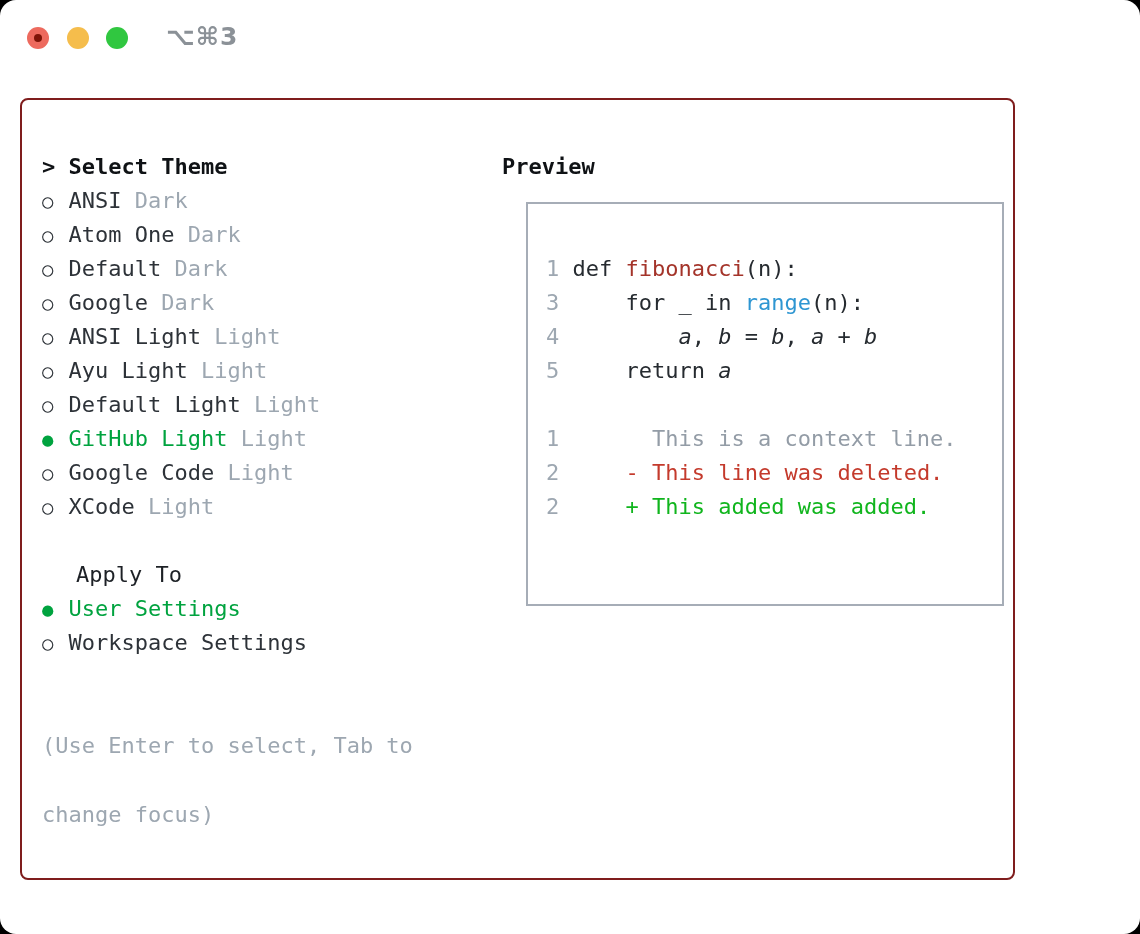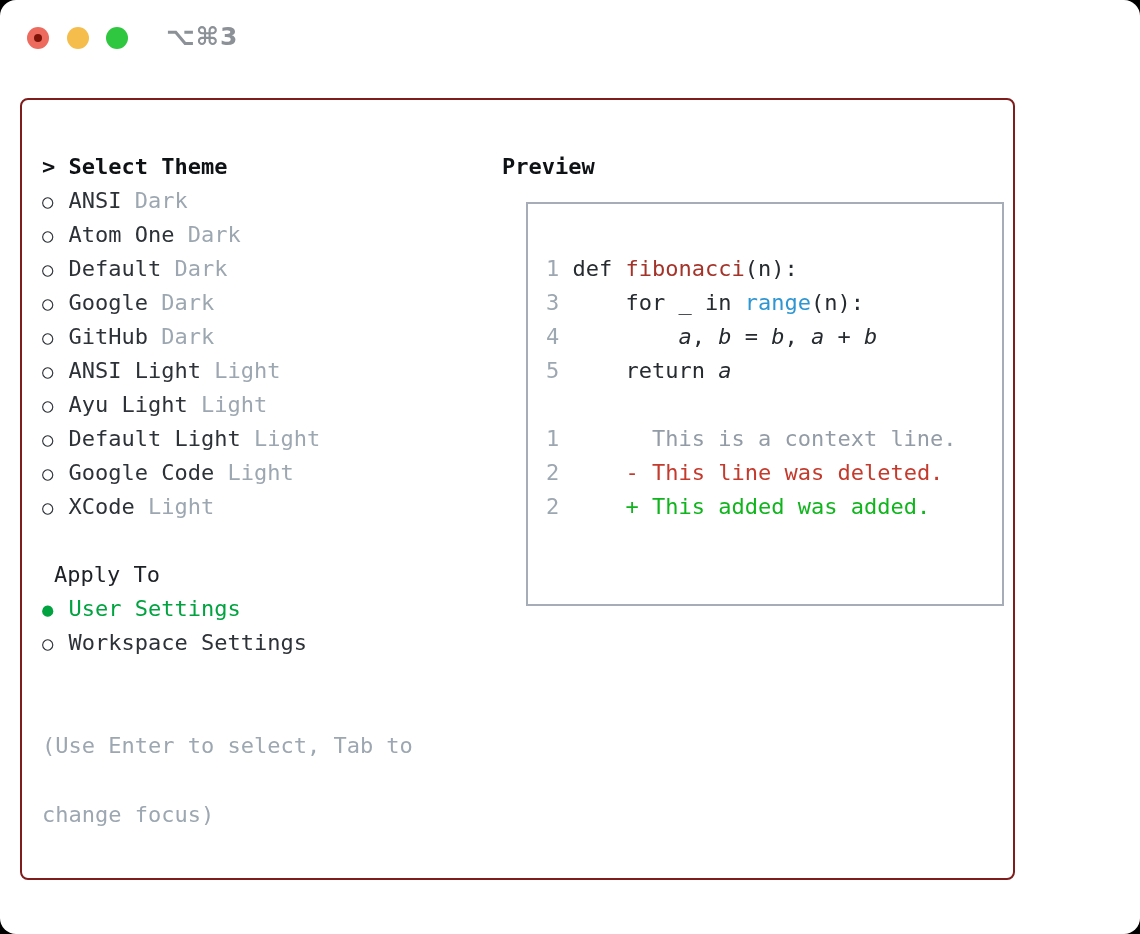--- a/index.html
+++ b/index.html
@@ -34,21 +34,21 @@
   
   .left-col{position:absolute;left:20px;top:50px;}
   .hdr{font-weight:700;color:#0f1215;}
   .marker{display:inline-block;width:26.5px;}
   .caret{font-weight:700;color:#0f1215;}
   .radio{font-size:19px;color:#2d3238;}
   .radio-sel{font-size:19px;color:#00a33f;}
   .tname{color:#2d3238;}
   .tname.sel{color:#00a33f;}
   .tvariant{color:#9da7b1;margin-left:13.25px;}
-  .apply-hdr{color:#1d2126;margin-left:12px;}
+  .apply-hdr{color:#1d2126;margin-left:34px;}
   .hint{color:#9da7b1;margin-top:35px;}
   
   .preview-title{position:absolute;left:480px;top:50px;}
   .pbox{
     position:absolute;left:504px;top:102px;
     width:474px;height:400px;
     border:2px solid #a6adb7;background:#fff;
   }
   .pcode{position:absolute;left:18px;top:48px;}
   .ln{color:#9da7b1;}
@@ -83,28 +83,28 @@
 
       <div class="row theme-row"><span class="marker radio">○</span><span class="tname">ANSI</span><span class="tvariant">Dark</span></div>
 
       <div class="row theme-row"><span class="marker radio">○</span><span class="tname">Atom One</span><span class="tvariant">Dark</span></div>
 
 
       <div class="row theme-row"><span class="marker radio">○</span><span class="tname">Default</span><span class="tvariant">Dark</span></div>
 
       <div class="row theme-row"><span class="marker radio">○</span><span class="tname">Google</span><span class="tvariant">Dark</span></div>
 
-      <div class="row theme-row"><span class="marker radio">○</span><span class="tname">GitHub</span><span class="tvariant">Dark</span></div>
 
       <div class="row theme-row"><span class="marker radio">○</span><span class="tname">ANSI Light</span><span class="tvariant">Light</span></div>
 
       <div class="row theme-row"><span class="marker radio">○</span><span class="tname">Ayu Light</span><span class="tvariant">Light</span></div>
 
       <div class="row theme-row"><span class="marker radio">○</span><span class="tname">Default Light</span><span class="tvariant">Light</span></div>
 
+      <div class="row theme-row"><span class="marker radio-sel">●</span><span class="tname sel">GitHub Light</span><span class="tvariant">Light</span></div>
 
       <div class="row theme-row"><span class="marker radio">○</span><span class="tname">Google Code</span><span class="tvariant">Light</span></div>
 
       <div class="row theme-row"><span class="marker radio">○</span><span class="tname">XCode</span><span class="tvariant">Light</span></div>
 
       <div class="row"></div>
 
       <div class="row apply-hdr">Apply To</div>
 
       <div class="row"><span class="marker radio-sel">●</span><span class="tname sel">User Settings</span></div>

